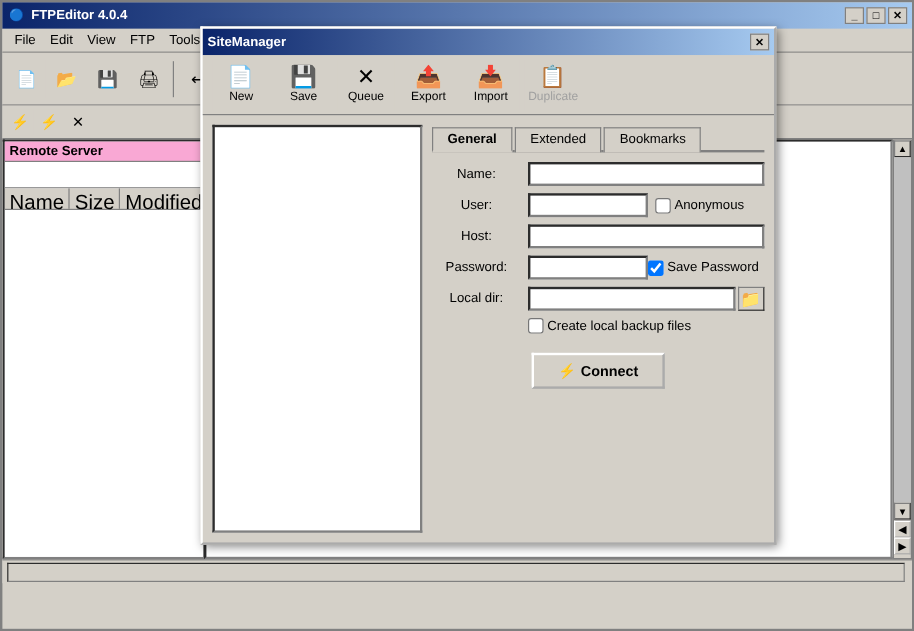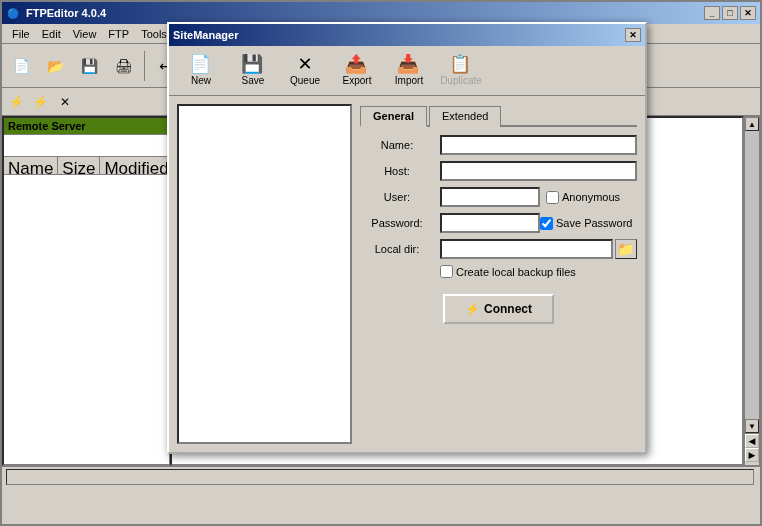--- a/index.html
+++ b/index.html
@@ -149,21 +149,21 @@
     
     .left-panel {
       width: 168px;
       background: white;
       border: 2px inset #808080;
       border-right: 1px solid #808080;
       display: flex;
       flex-direction: column;
     }
     .panel-header {
-      background: #4d7c0f;
+      background: #f9a8d4;
       padding: 2px 4px;
       font-weight: bold;
       font-size: 11px;
       border-bottom: 1px solid #808080;
     }
     .panel-address {
       height: 22px;
       background: white;
       border-bottom: 1px solid #808080;
       padding: 2px 4px;
@@ -596,44 +596,47 @@
 
         <div class="sm-right">
 
           <div class="tab-bar">
             <div class="tab active">
               <span>General</span>
             </div>
             <div class="tab">
               <span>Extended</span>
             </div>
+            <div class="tab">
+              <span>Bookmarks</span>
+            </div>
           </div>
 
           <div class="form-row">
             <span class="form-label">Name:</span>
-            <input class="form-input" type="text" value="" style="">
-          </div>
-
-          <div class="form-row">
-            <span class="form-label">Host:</span>
             <input class="form-input" type="text" value="" style="">
           </div>
 
           <div class="form-row">
             <span class="form-label">User:</span>
             <input class="form-input-short" type="text" value="" style="">
             <span style="margin-left:6px;">
               <label class="checkbox-label">
                 <input type="checkbox" style="">
                 <span>Anonymous</span>
               </label>
             </span>
           </div>
 
           <div class="form-row">
+            <span class="form-label">Host:</span>
+            <input class="form-input" type="text" value="" style="">
+          </div>
+
+          <div class="form-row">
             <span class="form-label">Password:</span>
             <input class="form-input-short" type="password" value="" style="">
             <span style="margin-left:0;">
               <label class="checkbox-label">
                 <input type="checkbox" checked="" style="">
                 <span>Save Password</span>
               </label>
             </span>
           </div>
 

